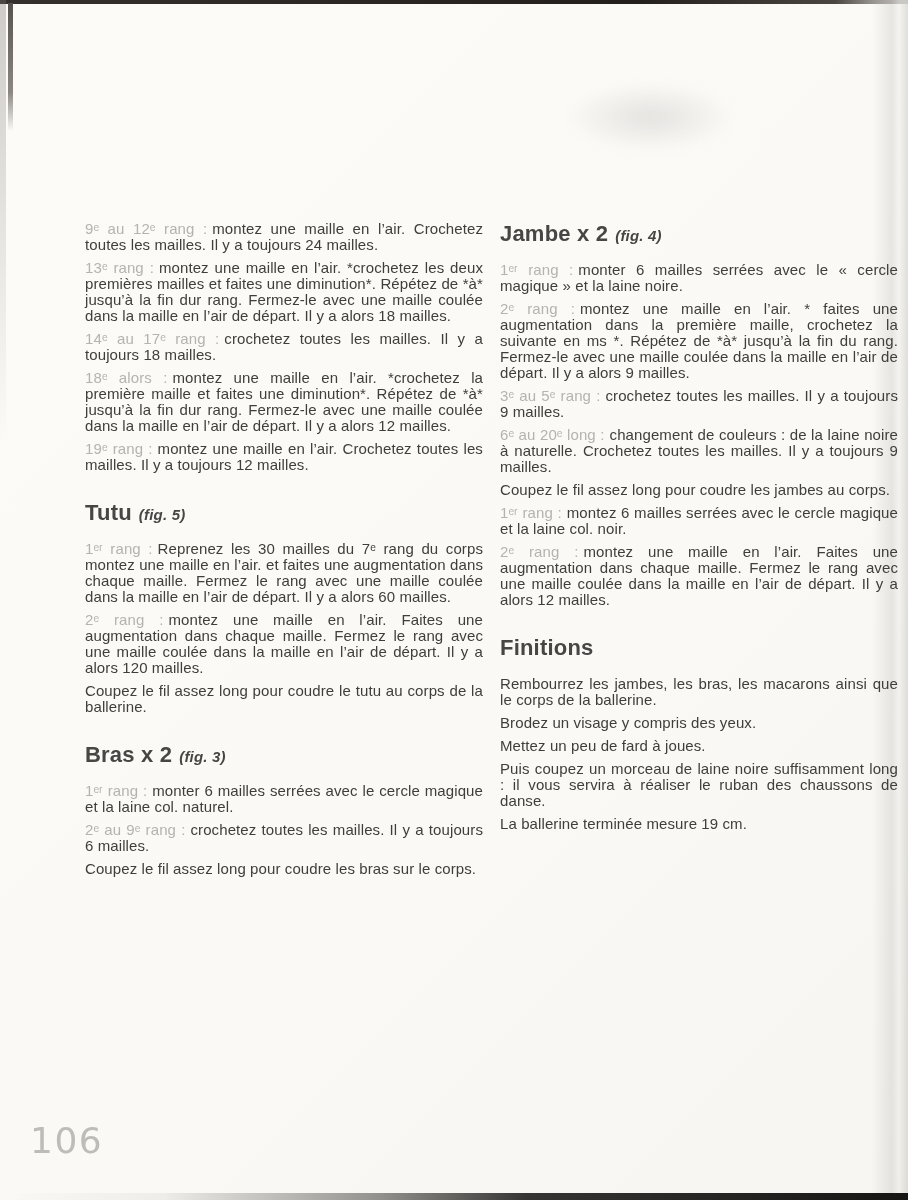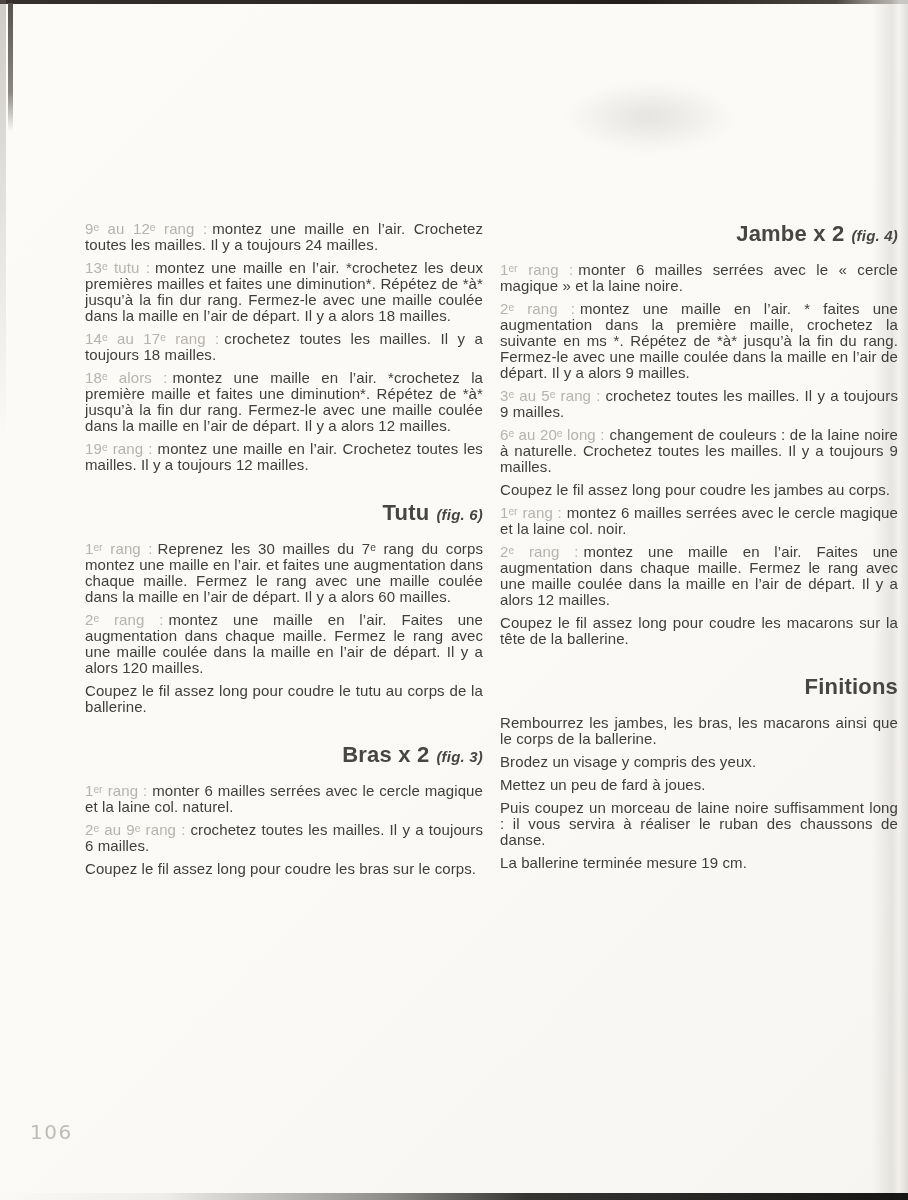--- a/index.html
+++ b/index.html
@@ -22,50 +22,50 @@
     background:linear-gradient(to right,rgba(20,18,16,0) 0%,rgba(20,18,16,.05) 18%,rgba(20,18,16,.45) 42%,rgba(20,18,16,.85) 58%,#171513 100%);}
   .smudge{position:absolute;left:565px;top:82px;width:170px;height:70px;
     background:radial-gradient(ellipse at center,rgba(140,138,134,.20),rgba(140,138,134,0) 70%);filter:blur(5px);}
   
   .col{position:absolute;top:221px;width:398px;}
   .col-left{left:85px;}
   .col-right{left:500px;}
   .para{margin:0 0 7px;font-size:15px;line-height:16px;color:#3f3e3b;
     text-align:justify;letter-spacing:.1px;}
   .rang{color:#b6b3ae;padding-right:5px;}
-  .hd{margin:27px 0 15px;font-size:22px;font-weight:700;color:#474644;letter-spacing:.2px;text-align:right;}
+  .hd{margin:27px 0 15px;font-size:22px;font-weight:700;color:#474644;letter-spacing:.2px;}
   .hd .hd-fig{font-size:15px;font-style:italic;font-weight:700;margin-left:7px;}
   .col-right .sec:first-child .hd{margin-top:0;}
-  .pageno{position:absolute;left:30px;top:1120px;font-size:20px;color:#bfbcb7;
+  .pageno{position:absolute;left:30px;top:1120px;font-size:36px;color:#bfbcb7;
     font-family:"DejaVu Sans",sans-serif;letter-spacing:1.5px;}
 </style>
 </head>
 <body>
 
 <div class="page">
 
   <div class="top-edge"></div>
   <div class="left-edge-soft"></div>
   <div class="left-edge-dark"></div>
   <div class="smudge"></div>
   <div class="right-shade"></div>
   <div class="bottom-edge"></div>
 
   <div class="col col-left">
 
     <section class="sec">
       <p class="para"><span class="rang">9ᵉ au 12ᵉ rang :</span><span>montez une maille en l’air. Crochetez toutes les mailles. Il y a toujours 24 mailles.</span></p>
-      <p class="para"><span class="rang">13ᵉ tutu :</span><span>montez une maille en l’air. *crochetez les deux premières mailles et faites une diminution*. Répétez de *à* jusqu’à la fin dur rang. Fermez-le avec une maille coulée dans la maille en l’air de départ. Il y a alors 18 mailles.</span></p>
+      <p class="para"><span class="rang">13ᵉ rang :</span><span>montez une maille en l’air. *crochetez les deux premières mailles et faites une diminution*. Répétez de *à* jusqu’à la fin dur rang. Fermez-le avec une maille coulée dans la maille en l’air de départ. Il y a alors 18 mailles.</span></p>
       <p class="para"><span class="rang">14ᵉ au 17ᵉ rang :</span><span>crochetez toutes les mailles. Il y a toujours 18 mailles.</span></p>
       <p class="para"><span class="rang">18ᵉ alors :</span><span>montez une maille en l’air. *crochetez la première maille et faites une diminution*. Répétez de *à* jusqu’à la fin dur rang. Fermez-le avec une maille coulée dans la maille en l’air de départ. Il y a alors 12 mailles.</span></p>
       <p class="para"><span class="rang">19ᵉ rang :</span><span>montez une maille en l’air. Crochetez toutes les mailles. Il y a toujours 12 mailles.</span></p>
     </section>
 
     <section class="sec">
-      <h2 class="hd"><span>Tutu</span><span class="hd-fig">(fig. 6)</span></h2>
+      <h2 class="hd"><span>Tutu</span><span class="hd-fig">(fig. 5)</span></h2>
       <p class="para"><span class="rang">1ᵉʳ rang :</span><span>Reprenez les 30 mailles du 7ᵉ rang du corps montez une maille en l’air. et faites une augmentation dans chaque maille. Fermez le rang avec une maille coulée dans la maille en l’air de départ. Il y a alors 60 mailles.</span></p>
       <p class="para"><span class="rang">2ᵉ rang :</span><span>montez une maille en l’air. Faites une augmentation dans chaque maille. Fermez le rang avec une maille coulée dans la maille en l’air de départ. Il y a alors 120 mailles.</span></p>
       <p class="para"><span>Coupez le fil assez long pour coudre le tutu au corps de la ballerine.</span></p>
     </section>
 
     <section class="sec">
       <h2 class="hd"><span>Bras x 2</span><span class="hd-fig">(fig. 3)</span></h2>
       <p class="para"><span class="rang">1ᵉʳ rang :</span><span>monter 6 mailles serrées avec le cercle magique et la laine col. naturel.</span></p>
       <p class="para"><span class="rang">2ᵉ au 9ᵉ rang :</span><span>crochetez toutes les mailles. Il y a toujours 6 mailles.</span></p>
       <p class="para"><span>Coupez le fil assez long pour coudre les bras sur le corps.</span></p>
@@ -80,21 +80,20 @@
       <p class="para"><span class="rang">1ᵉʳ rang :</span><span>monter 6 mailles serrées avec le « cercle magique » et la laine noire.</span></p>
       <p class="para"><span class="rang">2ᵉ rang :</span><span>montez une maille en l’air. * faites une augmentation dans la première maille, crochetez la suivante en ms *. Répétez de *à* jusqu’à la fin du rang. Fermez-le avec une maille coulée dans la maille en l’air de départ. Il y a alors 9 mailles.</span></p>
       <p class="para"><span class="rang">3ᵉ au 5ᵉ rang :</span><span>crochetez toutes les mailles. Il y a toujours 9 mailles.</span></p>
       <p class="para"><span class="rang">6ᵉ au 20ᵉ long :</span><span>changement de couleurs : de la laine noire à naturelle. Crochetez toutes les mailles. Il y a toujours 9 mailles.</span></p>
       <p class="para"><span>Coupez le fil assez long pour coudre les jambes au corps.</span></p>
     </section>
 
     <section class="sec">
       <p class="para"><span class="rang">1ᵉʳ rang :</span><span>montez 6 mailles serrées avec le cercle magique et la laine col. noir.</span></p>
       <p class="para"><span class="rang">2ᵉ rang :</span><span>montez une maille en l’air. Faites une augmentation dans chaque maille. Fermez le rang avec une maille coulée dans la maille en l’air de départ. Il y a alors 12 mailles.</span></p>
-      <p class="para"><span>Coupez le fil assez long pour coudre les macarons sur la tête de la ballerine.</span></p>
     </section>
 
     <section class="sec">
       <h2 class="hd"><span>Finitions</span></h2>
       <p class="para"><span>Rembourrez les jambes, les bras, les macarons ainsi que le corps de la ballerine.</span></p>
       <p class="para"><span>Brodez un visage y compris des yeux.</span></p>
       <p class="para"><span>Mettez un peu de fard à joues.</span></p>
       <p class="para"><span>Puis coupez un morceau de laine noire suffisamment long : il vous servira à réaliser le ruban des chaussons de danse.</span></p>
       <p class="para"><span>La ballerine terminée mesure 19 cm.</span></p>
     </section>

